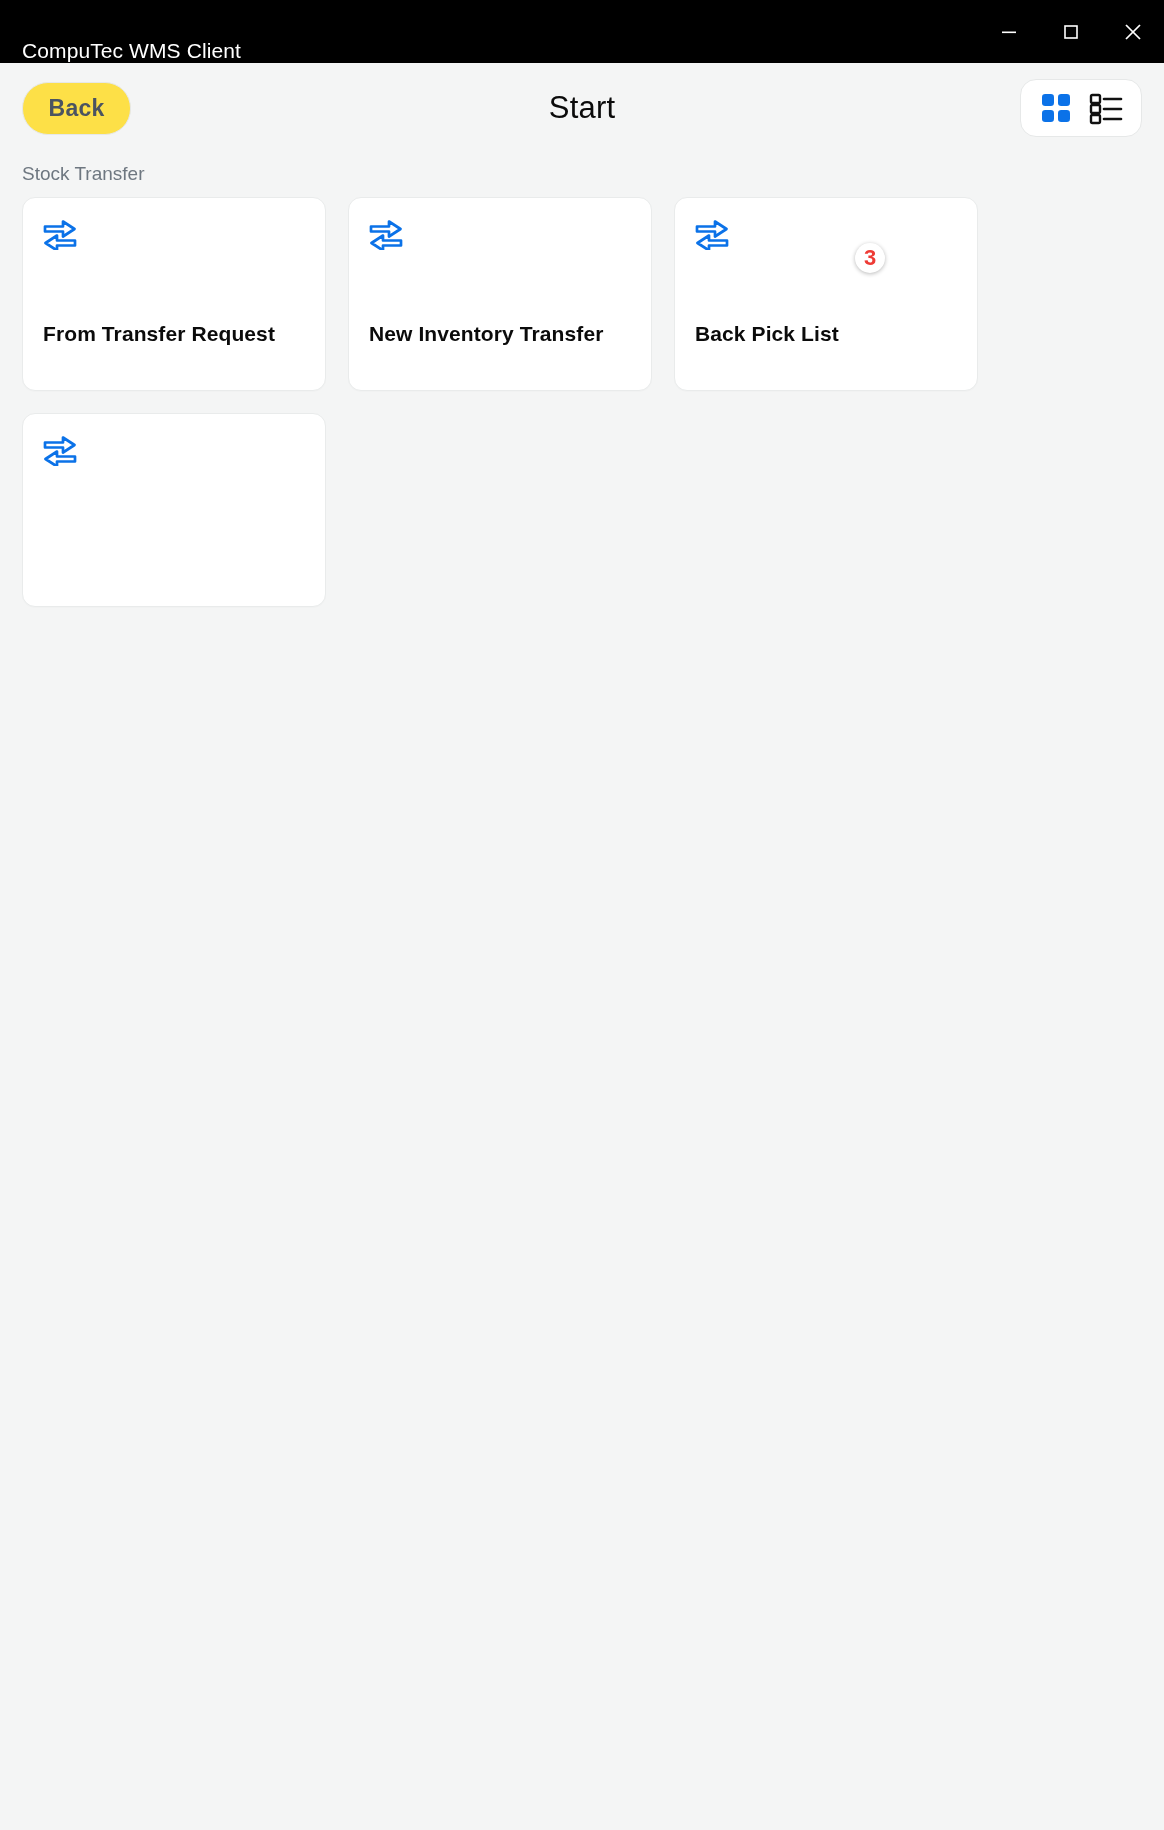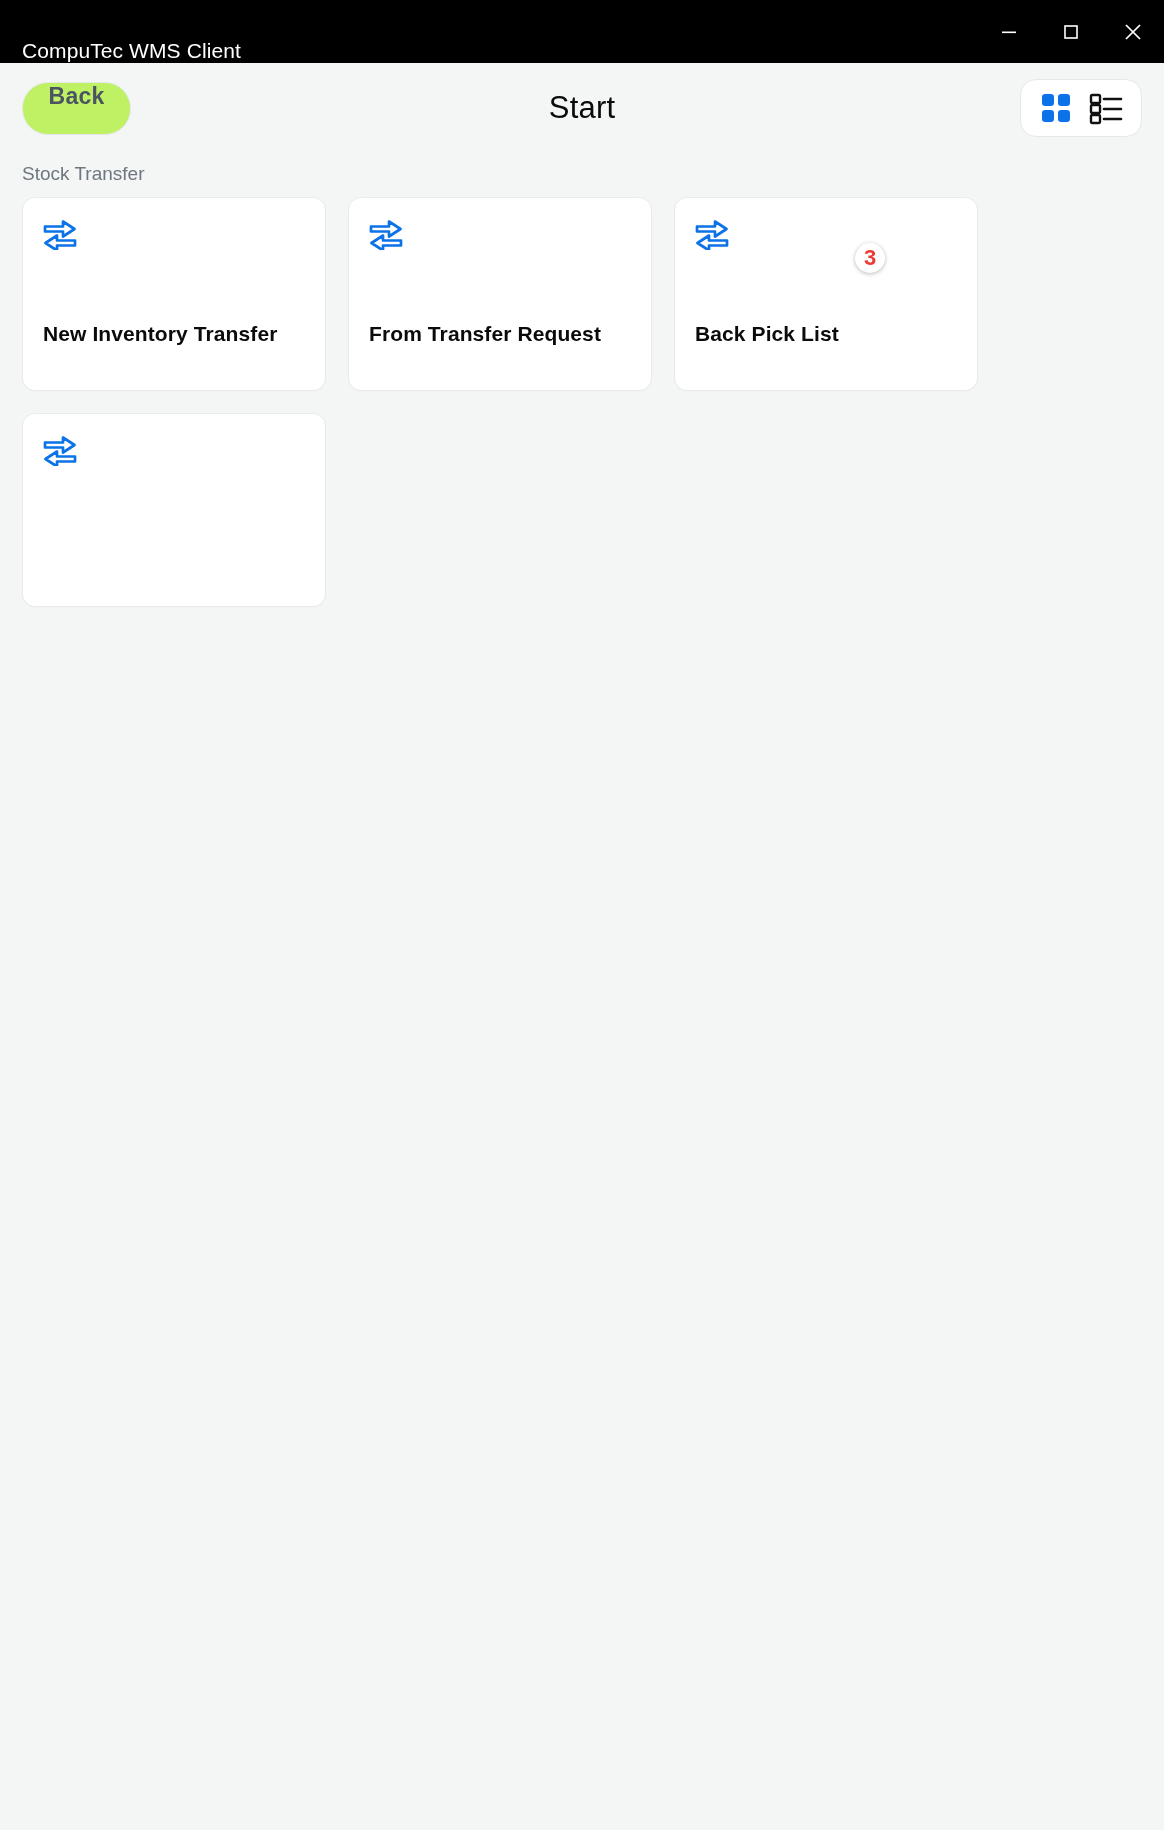--- a/index.html
+++ b/index.html
@@ -54,27 +54,27 @@
   
   .header {
     height: 90px;
     position: relative;
     display: flex;
     align-items: center;
     padding: 0 22px;
   }
 
   .back-button {
-    background: #bef264;
+    background: #fde047;
     border: 1px solid #e6e8e8;
     border-radius: 26px;
     height: 53px;
     min-width: 109px;
     display: flex;
-    align-items: flex-start;
+    align-items: center;
     justify-content: center;
     cursor: pointer;
     padding: 0 22px;
   }
 
   .back-button-label {
     font-size: 23px;
     font-weight: 700;
     color: #4b5461;
     letter-spacing: 0.2px;
@@ -254,31 +254,31 @@
 
 <div class="card-grid">
 
   <div class="card">
     <span class="card-icon">
       <svg width="34" height="32" viewBox="0 0 34 32">
         <path d="M2 8.5 H20 V3.5 L31.5 11 L20 18.5 V13.5 H2 Z" fill="none" stroke="#0b72e8" stroke-width="2.7" stroke-linejoin="round"></path>
         <path d="M32 22.5 H14 V17.5 L2.5 25 L14 32.5 V27.5 H32 Z" fill="none" stroke="#0b72e8" stroke-width="2.7" stroke-linejoin="round"></path>
       </svg>
     </span>
-    <div class="card-label">New Inventory Transfer</div>
+    <div class="card-label">From Transfer Request</div>
   </div>
 
   <div class="card">
     <span class="card-icon">
       <svg width="34" height="32" viewBox="0 0 34 32">
         <path d="M2 8.5 H20 V3.5 L31.5 11 L20 18.5 V13.5 H2 Z" fill="none" stroke="#0b72e8" stroke-width="2.7" stroke-linejoin="round"></path>
         <path d="M32 22.5 H14 V17.5 L2.5 25 L14 32.5 V27.5 H32 Z" fill="none" stroke="#0b72e8" stroke-width="2.7" stroke-linejoin="round"></path>
       </svg>
     </span>
-    <div class="card-label">From Transfer Request</div>
+    <div class="card-label">New Inventory Transfer</div>
   </div>
 
   <div class="card">
     <span class="card-icon">
       <svg width="34" height="32" viewBox="0 0 34 32">
         <path d="M2 8.5 H20 V3.5 L31.5 11 L20 18.5 V13.5 H2 Z" fill="none" stroke="#0b72e8" stroke-width="2.7" stroke-linejoin="round"></path>
         <path d="M32 22.5 H14 V17.5 L2.5 25 L14 32.5 V27.5 H32 Z" fill="none" stroke="#0b72e8" stroke-width="2.7" stroke-linejoin="round"></path>
       </svg>
     </span>
     <div class="card-badge">3</div>

